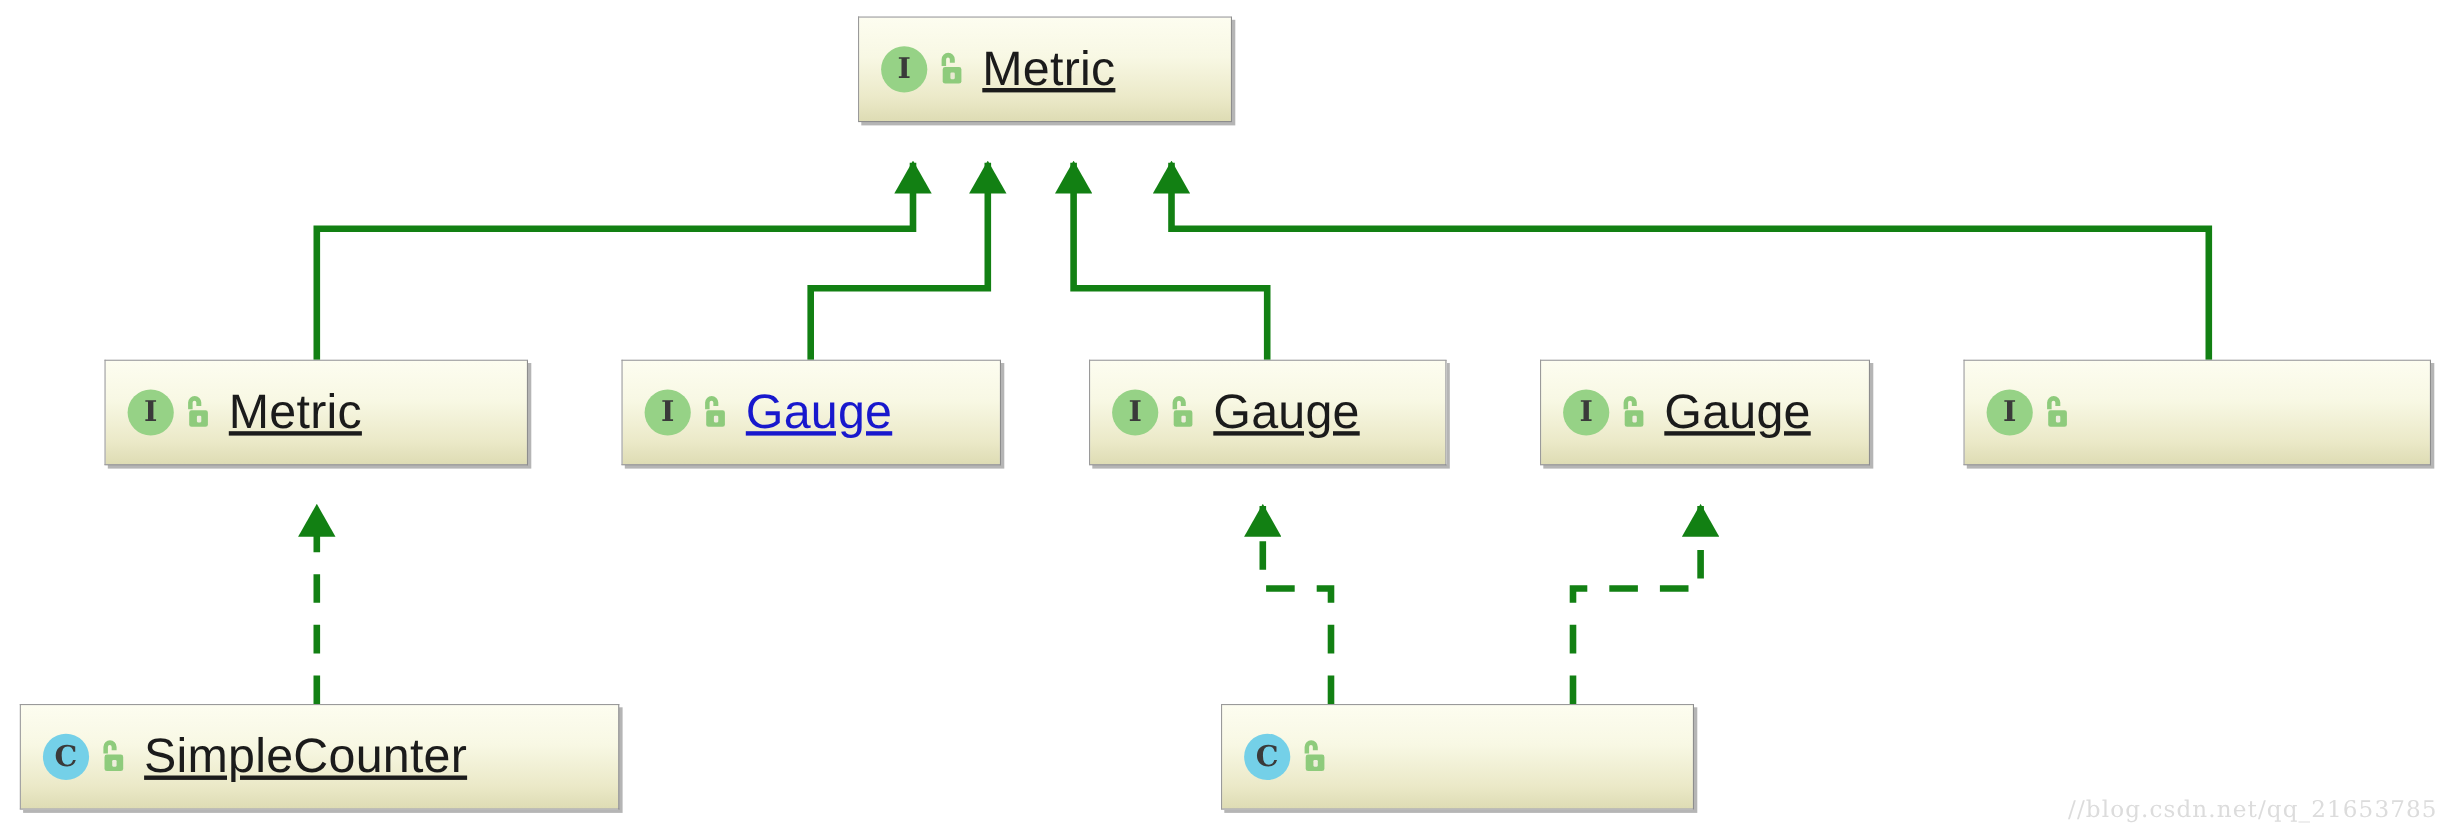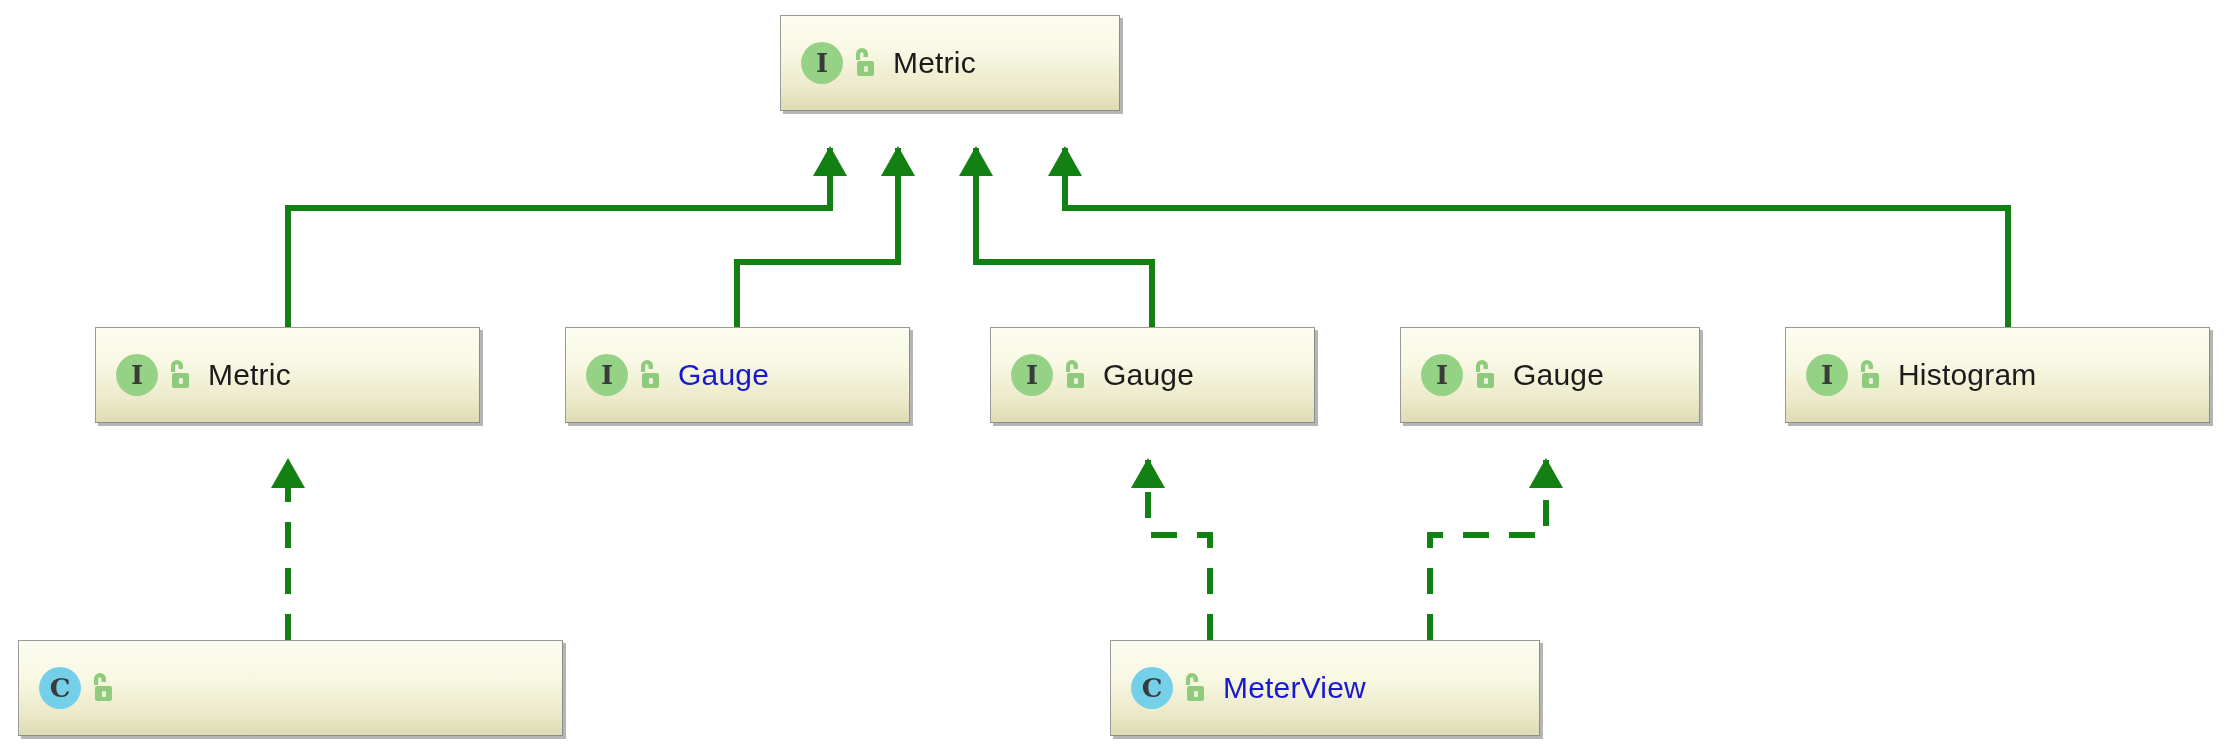--- a/index.html
+++ b/index.html
@@ -51,24 +51,25 @@
   }
   .icon-interface{background:#96d286;}
   .icon-class{background:#74d0e8;}
   .lock-icon{
     flex:0 0 auto;
     width:30px;height:40px;
     margin-right:14px;
     display:flex;align-items:center;justify-content:center;
   }
   .node-label{
-    font-size:30px;
+    font-size:44px;
     line-height:1;
     color:#1b1b1b;
     letter-spacing:0.2px;
+    text-decoration:underline;
   }
   .node-label.link{color:#1818cd;text-align:center;}
   
   #watermark{
     position:absolute;
     right:16px;
     bottom:8px;
     z-index:5;
     font-family:"DejaVu Serif", serif;
     font-size:21px;
@@ -168,40 +169,40 @@
 
   <div class="node" style="left:1785px;top:327px;width:425px;height:96px;">
     <span class="node-icon icon-interface">I</span>
     <span class="lock-icon">
       <svg width="26" height="34" viewBox="0 0 26 34" xmlns="http://www.w3.org/2000/svg">
         <path d="M5 14 L5 8 A6 6 0 0 1 17 8 L17 11 L12.5 11 L12.5 8 A1.7 1.7 0 0 0 9.1 8 L9.1 14 Z" fill="#8ecb7c"></path>
         <rect x="6" y="15" width="17" height="15" rx="2.2" fill="#8ecb7c"></rect>
         <rect x="13" y="20" width="4" height="6" rx="1" fill="#eeeedd"></rect>
       </svg>
     </span>
-    <span class="node-label">Histogram</span>
   </div>
 
   <div class="node" style="left:18px;top:640px;width:545px;height:96px;">
     <span class="node-icon icon-class">C</span>
     <span class="lock-icon">
       <svg width="26" height="34" viewBox="0 0 26 34" xmlns="http://www.w3.org/2000/svg">
         <path d="M5 14 L5 8 A6 6 0 0 1 17 8 L17 11 L12.5 11 L12.5 8 A1.7 1.7 0 0 0 9.1 8 L9.1 14 Z" fill="#8ecb7c"></path>
         <rect x="6" y="15" width="17" height="15" rx="2.2" fill="#8ecb7c"></rect>
         <rect x="13" y="20" width="4" height="6" rx="1" fill="#eeeedd"></rect>
       </svg>
     </span>
+    <span class="node-label">SimpleCounter</span>
   </div>
 
   <div class="node" style="left:1110px;top:640px;width:430px;height:96px;">
     <span class="node-icon icon-class">C</span>
     <span class="lock-icon">
       <svg width="26" height="34" viewBox="0 0 26 34" xmlns="http://www.w3.org/2000/svg">
         <path d="M5 14 L5 8 A6 6 0 0 1 17 8 L17 11 L12.5 11 L12.5 8 A1.7 1.7 0 0 0 9.1 8 L9.1 14 Z" fill="#8ecb7c"></path>
         <rect x="6" y="15" width="17" height="15" rx="2.2" fill="#8ecb7c"></rect>
         <rect x="13" y="20" width="4" height="6" rx="1" fill="#eeeedd"></rect>
       </svg>
     </span>
-    <span class="node-label link">MeterView</span>
-  </div>
-
+  </div>
+
+  <div id="watermark">//blog.csdn.net/qq_21653785</div>
 
 </div>
 
 </body></html>

